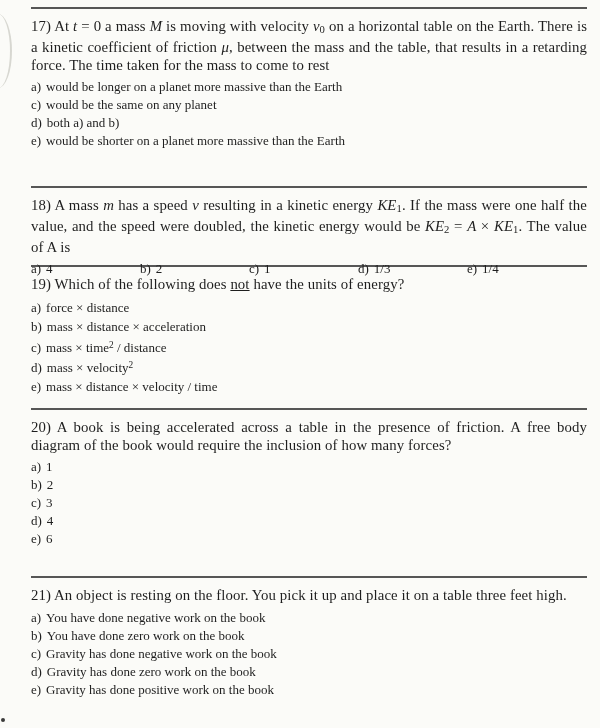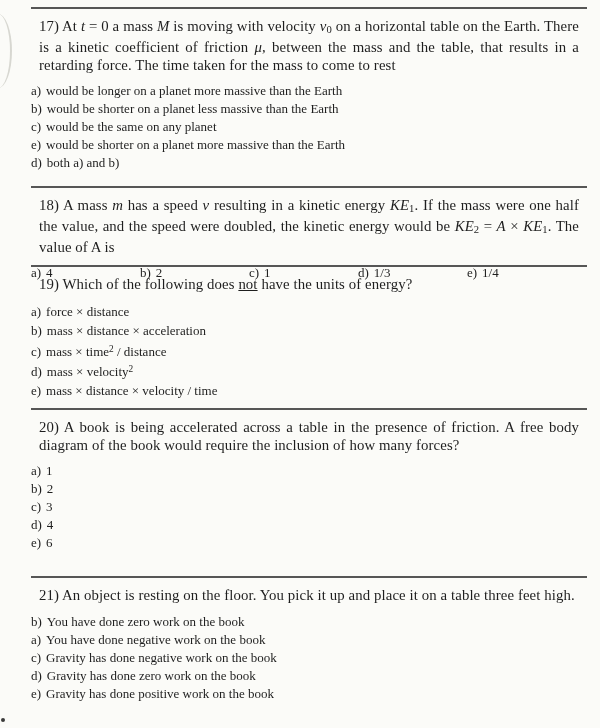--- a/index.html
+++ b/index.html
@@ -28,21 +28,21 @@
   .q2 { height: 143px; }
   .q3 { height: 168px; }
   .q4 { height: 131px; }
   .rule {
     height: 0;
     border: none;
     border-top: 2px solid #565656;
     margin: 0 0 9px 0;
   }
   .stem {
-    margin: 8px;
+    margin: 0;
     font-size: 14.8px;
     line-height: 17.6px;
     text-align: justify;
     letter-spacing: 0.1px;
   }
   .options { margin-top: 4px; font-size: 13px; }
   .option  { line-height: 18px; }
   .q2 .option { line-height: 19px; }
   .options.row { display: flex; }
   .options.row .option { width: 109px; }
@@ -79,24 +79,23 @@
 <div class="corner-artifact"></div>
 <div class="dot-artifact"></div>
 
 <main class="page">
   <div id="questions">
       <section class="question q0">
         <div class="rule"></div>
         <p class="stem"><span>17) At </span><span class="seg-i">t</span><span> = 0 a mass </span><span class="seg-i">M</span><span> is moving with velocity </span><span class="seg-i">v</span><span class="seg-sub">0</span><span> on a horizontal table on the Earth. There is a kinetic coefficient of friction </span><span class="seg-i">μ</span><span>, between the mass and the table, that results in a retarding force. The time taken for the mass to come to rest</span></p>
         <div class="options">
           <div class="option"><span class="opt-label">a)</span><span class="opt-text"><span>would be longer on a planet more massive than the Earth</span></span></div>
-          <div class="option"><span class="opt-label">b)</span><span class="opt-text"><span>would be shorter on a planet less massive than the Earth</span></span></div>
           <div class="option"><span class="opt-label">c)</span><span class="opt-text"><span>would be the same on any planet</span></span></div>
+          <div class="option"><span class="opt-label">d)</span><span class="opt-text"><span>both a) and b)</span></span></div>
           <div class="option"><span class="opt-label">e)</span><span class="opt-text"><span>would be shorter on a planet more massive than the Earth</span></span></div>
-          <div class="option"><span class="opt-label">d)</span><span class="opt-text"><span>both a) and b)</span></span></div>
         </div>
       </section>
       <section class="question q1">
         <div class="rule"></div>
         <p class="stem"><span>18) A mass </span><span class="seg-i">m</span><span> has a speed </span><span class="seg-i">v</span><span> resulting in a kinetic energy </span><span class="seg-i">KE</span><span class="seg-sub">1</span><span>. If the mass were one half the value, and the speed were doubled, the kinetic energy would be </span><span class="seg-i">KE</span><span class="seg-sub">2</span><span> = </span><span class="seg-i">A</span><span> × </span><span class="seg-i">KE</span><span class="seg-sub">1</span><span>. The value of A is</span></p>
         <div class="options row">
           <div class="option"><span class="opt-label">a)</span><span class="opt-text"><span>4</span></span></div>
           <div class="option"><span class="opt-label">b)</span><span class="opt-text"><span>2</span></span></div>
           <div class="option"><span class="opt-label">c)</span><span class="opt-text"><span>1</span></span></div>
           <div class="option"><span class="opt-label">d)</span><span class="opt-text"><span>1/3</span></span></div>
@@ -122,21 +121,21 @@
           <div class="option"><span class="opt-label">b)</span><span class="opt-text"><span>2</span></span></div>
           <div class="option"><span class="opt-label">c)</span><span class="opt-text"><span>3</span></span></div>
           <div class="option"><span class="opt-label">d)</span><span class="opt-text"><span>4</span></span></div>
           <div class="option"><span class="opt-label">e)</span><span class="opt-text"><span>6</span></span></div>
         </div>
       </section>
       <section class="question q4">
         <div class="rule"></div>
         <p class="stem"><span>21) An object is resting on the floor. You pick it up and place it on a table three feet high.</span></p>
         <div class="options">
+          <div class="option"><span class="opt-label">a)</span><span class="opt-text"><span>You have done negative work on the book</span></span></div>
           <div class="option"><span class="opt-label">b)</span><span class="opt-text"><span>You have done zero work on the book</span></span></div>
-          <div class="option"><span class="opt-label">a)</span><span class="opt-text"><span>You have done negative work on the book</span></span></div>
           <div class="option"><span class="opt-label">c)</span><span class="opt-text"><span>Gravity has done negative work on the book</span></span></div>
           <div class="option"><span class="opt-label">d)</span><span class="opt-text"><span>Gravity has done zero work on the book</span></span></div>
           <div class="option"><span class="opt-label">e)</span><span class="opt-text"><span>Gravity has done positive work on the book</span></span></div>
         </div>
       </section>
     </div>
 </main>
 
 </body></html>

